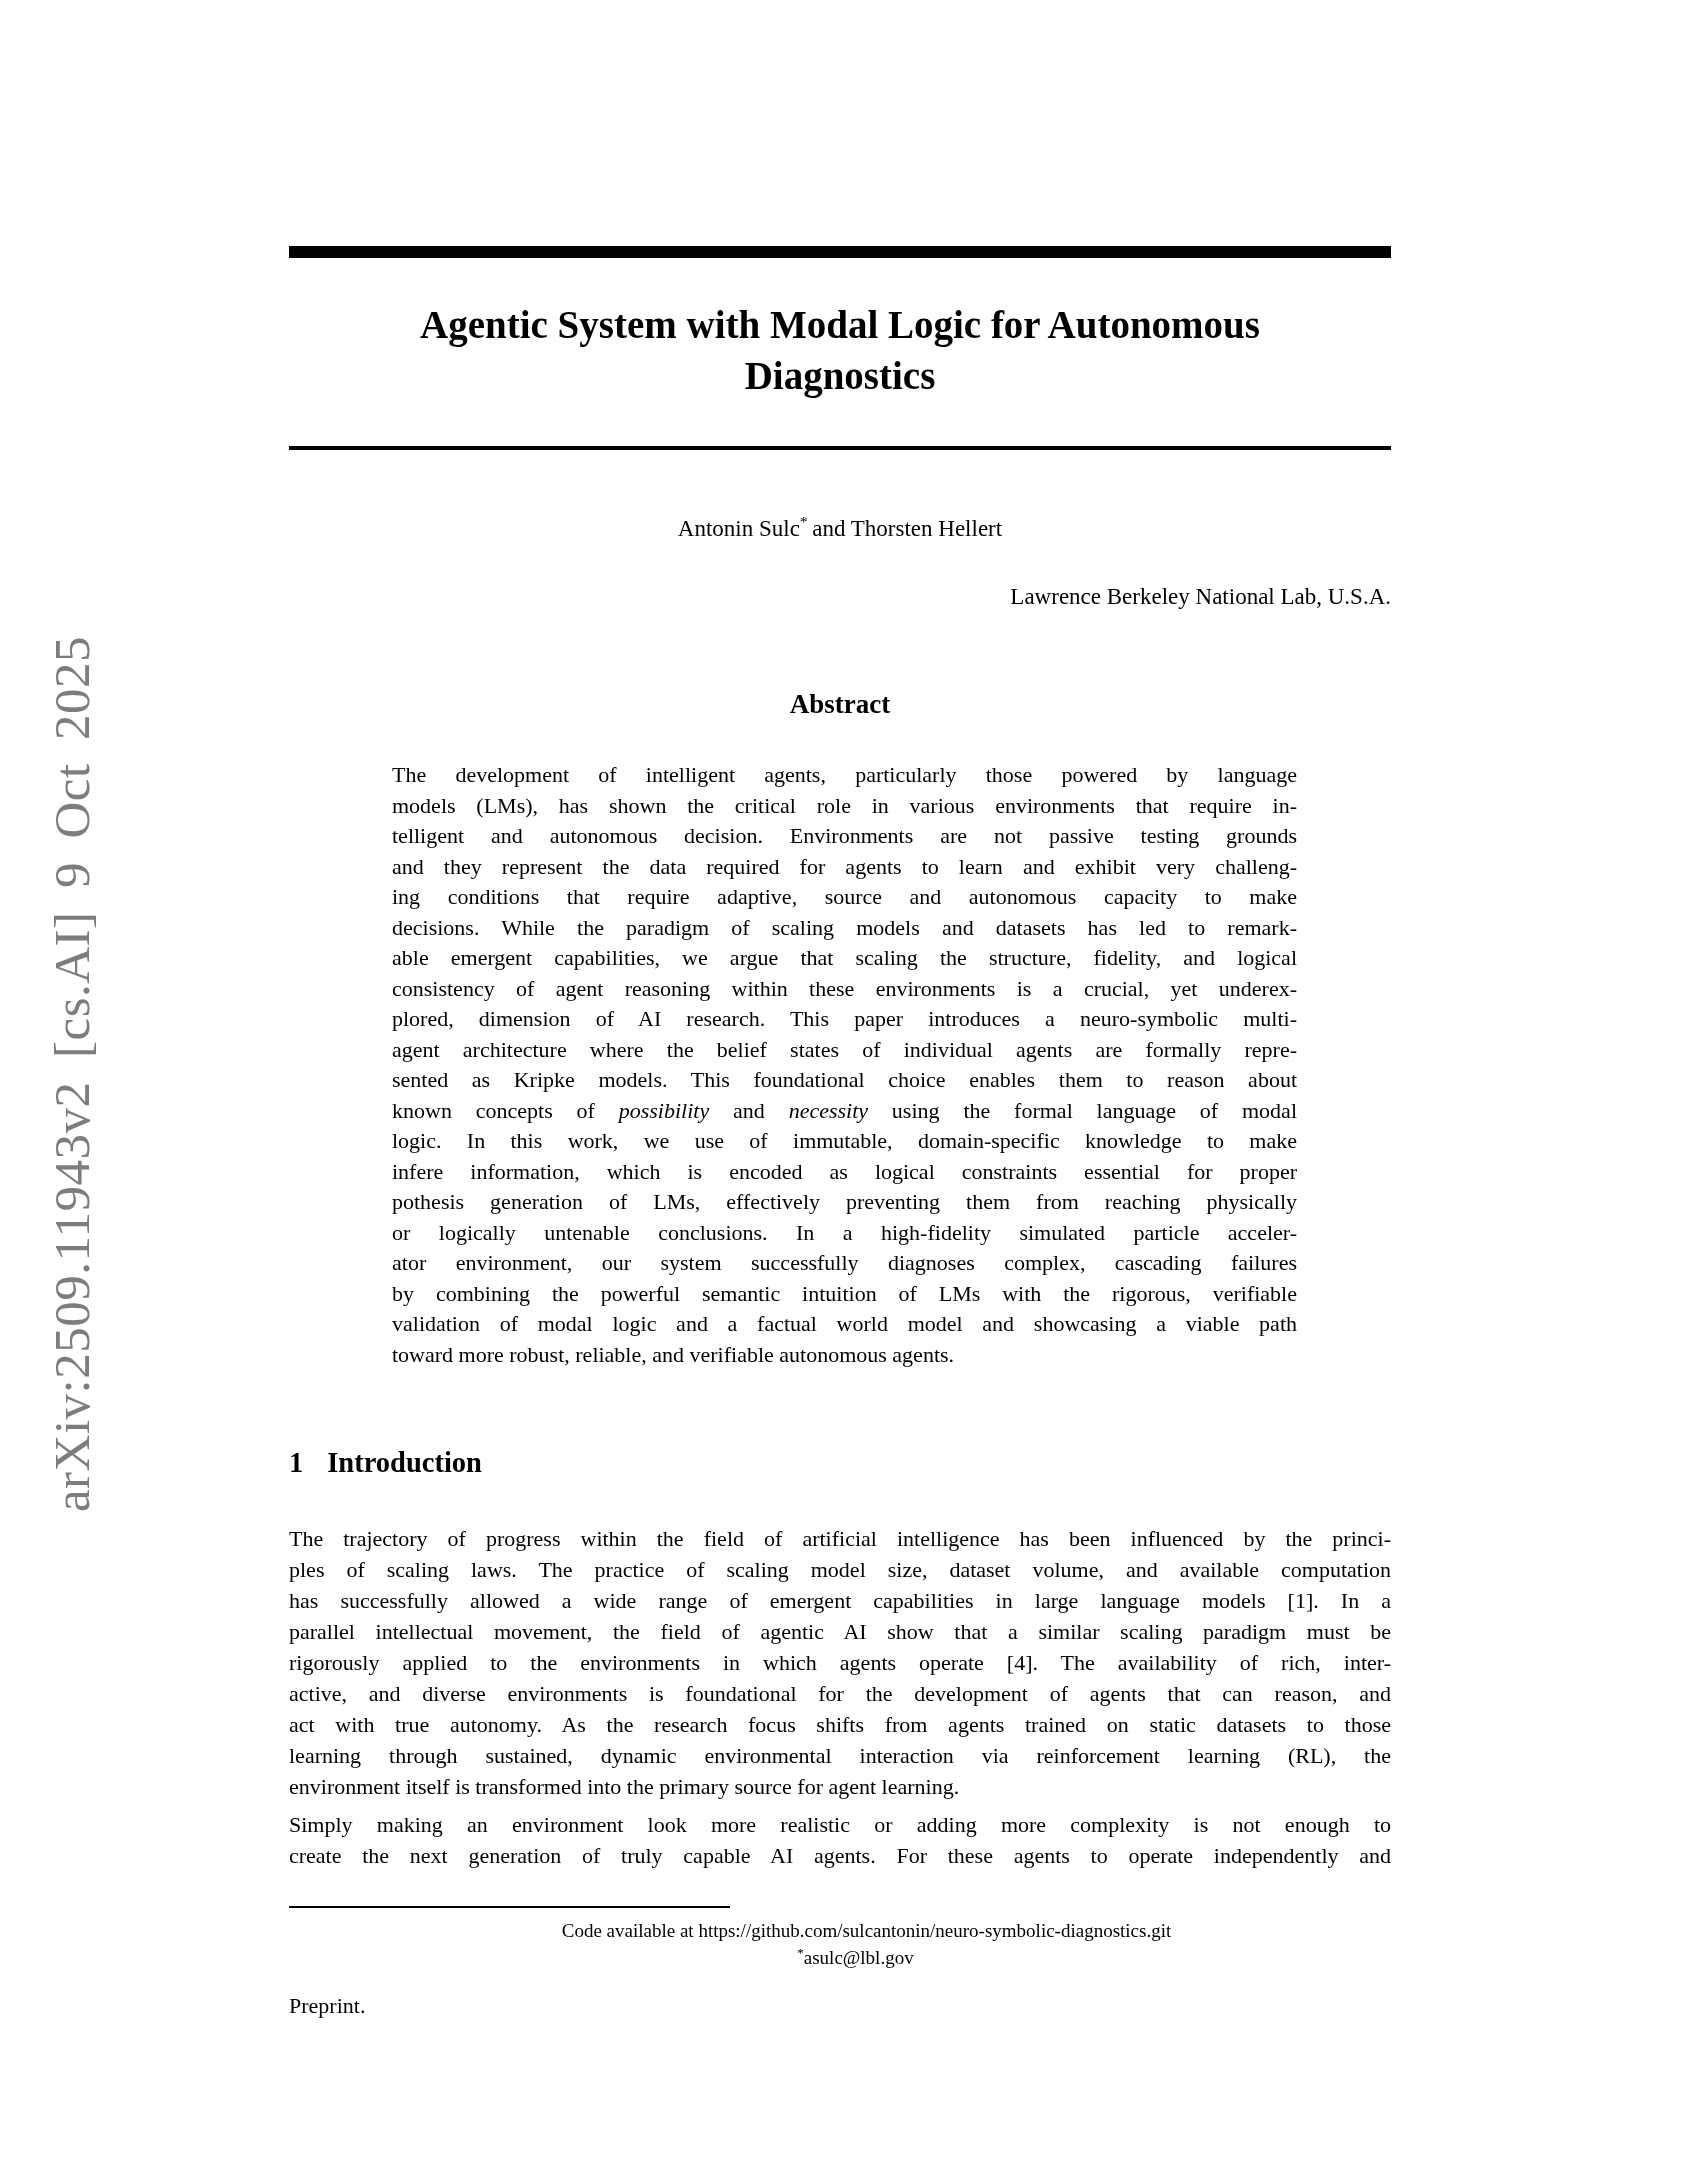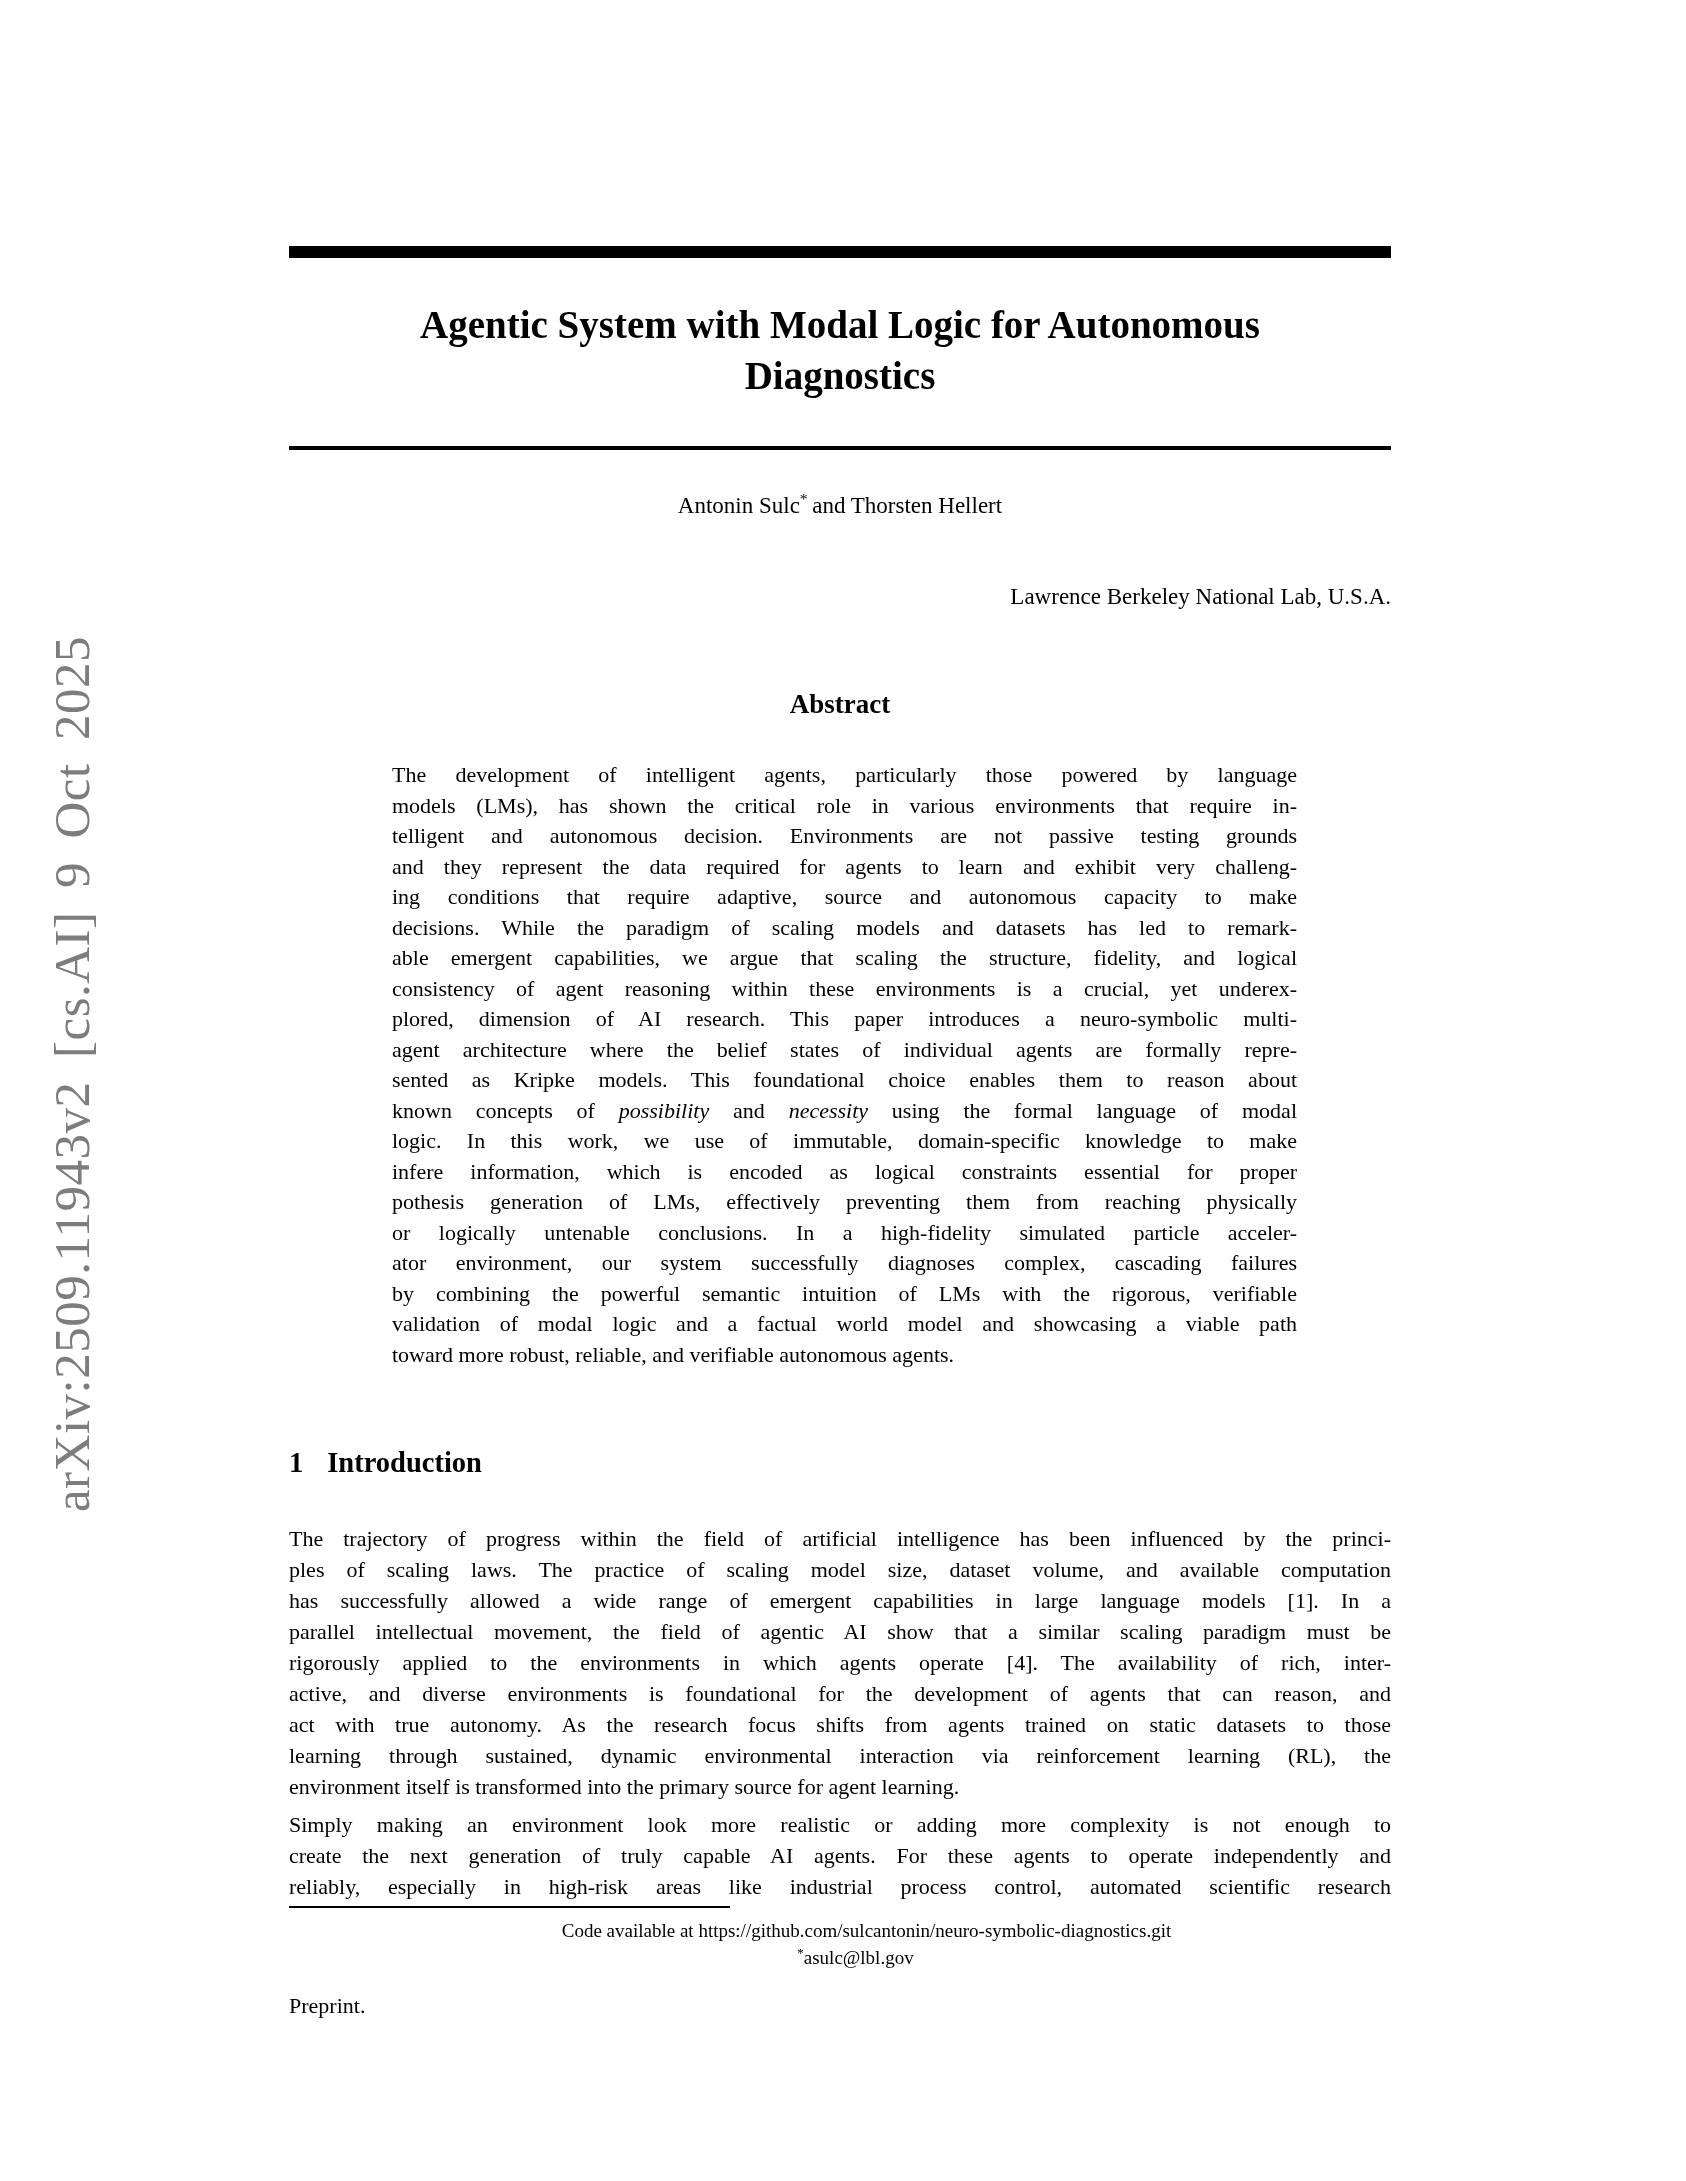--- a/index.html
+++ b/index.html
@@ -37,21 +37,21 @@
   
   #title {
     left: 289px; top: 299px; width: 1102px;
     text-align: center;
     font-weight: bold;
     font-size: 39px;
     line-height: 51px;
   }
 
   #authors {
-    left: 289px; top: 493px; width: 1102px;
+    left: 289px; top: 516px; width: 1102px;
     text-align: center;
     font-size: 23px;
   }
   #authors .after-mark { margin-left: 4.6px; }
   #affiliation {
     left: 289px; top: 584px; width: 1102px;
     text-align: right;
     font-size: 23px;
   }
 
@@ -167,21 +167,20 @@
   <div class="jline">rigorously applied to the environments in which agents operate [4]. The availability of rich, inter-</div>
   <div class="jline">active, and diverse environments is foundational for the development of agents that can reason, and</div>
   <div class="jline">act with true autonomy. As the research focus shifts from agents trained on static datasets to those</div>
   <div class="jline">learning through sustained, dynamic environmental interaction via reinforcement learning (RL), the</div>
   <div class="jline last">environment itself is transformed into the primary source for agent learning.</div>
 </div>
 
 <div class="abs" id="para2">
   <div class="jline">Simply making an environment look more realistic or adding more complexity is not enough to</div>
   <div class="jline">create the next generation of truly capable AI agents. For these agents to operate independently and</div>
-  <div class="jline">reliably, especially in high-risk areas like industrial process control, automated scientific research</div>
 </div>
 
 <div class="abs rule" id="footnote-rule"></div>
 
 <div class="abs" id="footnote">
   <div class="fn-line1"><span>Code available at </span><span>https://github.com/sulcantonin/neuro-symbolic-diagnostics.git</span></div>
   <div class="fn-line2"><sup class="mark">*</sup><span>asulc@lbl.gov</span></div>
 </div>
 
 <div class="abs" id="preprint">Preprint.</div>

